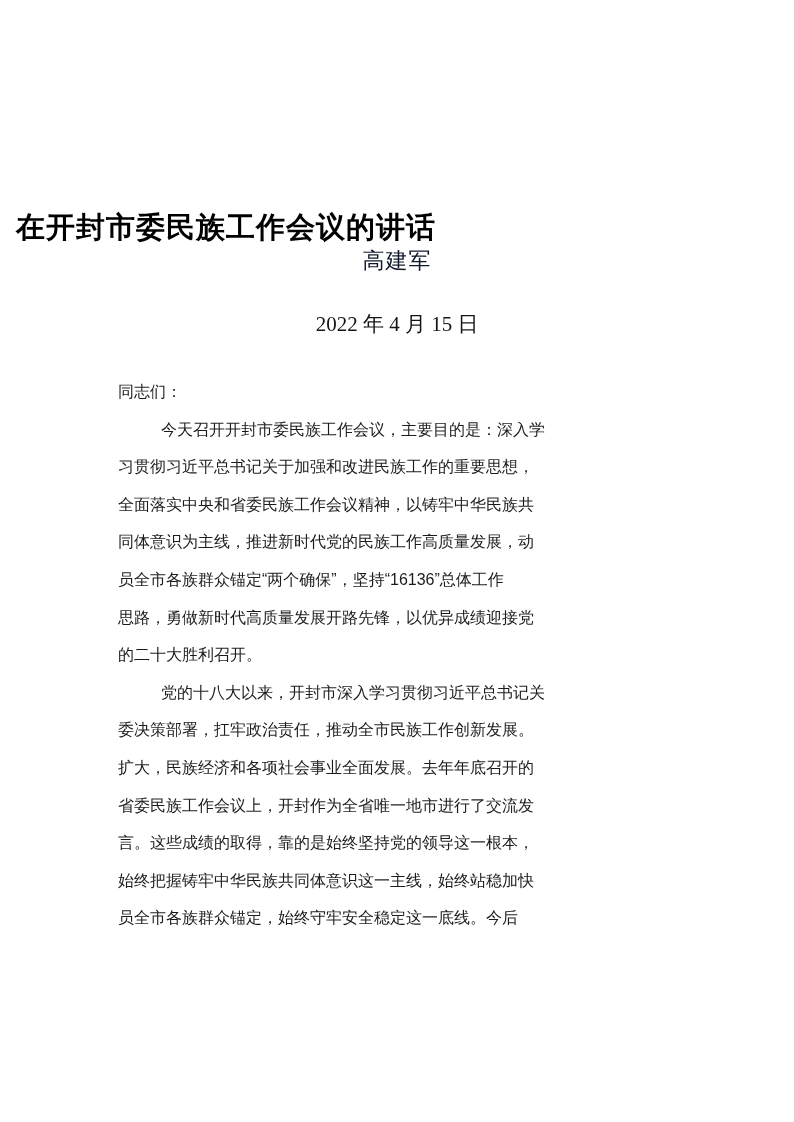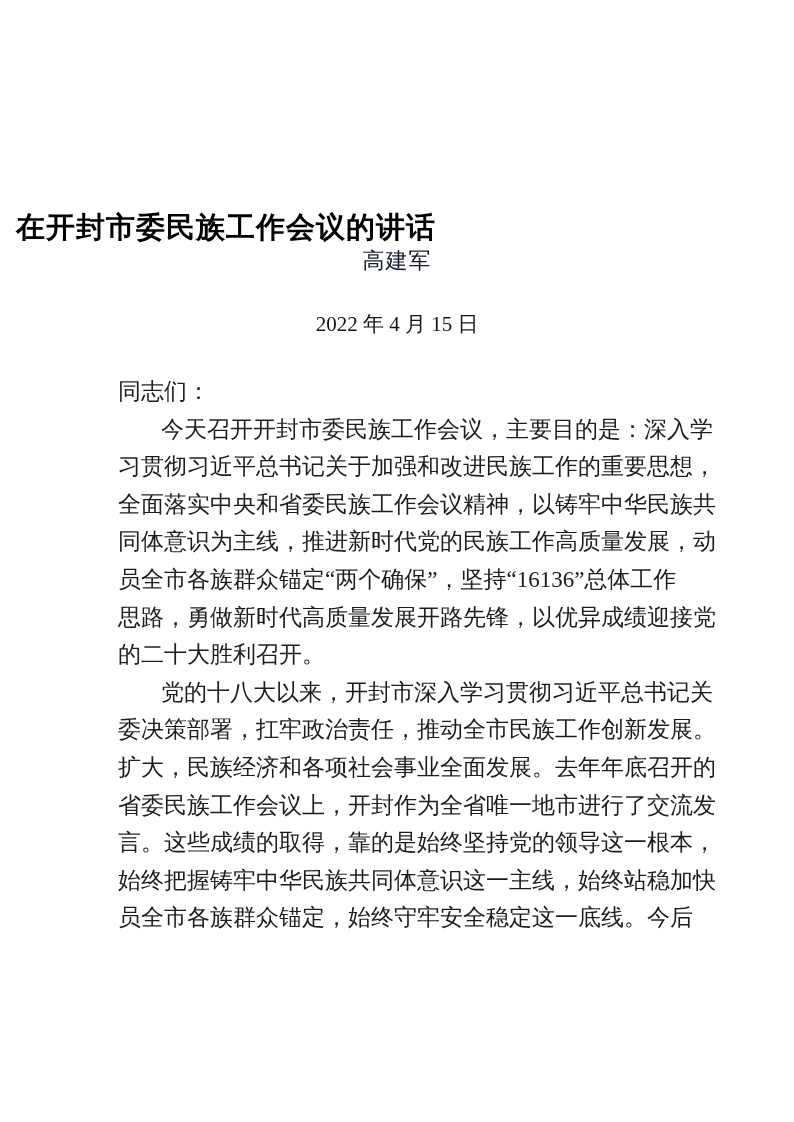--- a/index.html
+++ b/index.html
@@ -50,22 +50,22 @@
     font-size: 21px;
     line-height: 24px;
     color: #141414;
     margin-top: 20px;
   }
   .doc-body {
     position: absolute;
     top: 373px;
     left: 118px;
     width: 560px;
-    font-family: Liberation Serif, serif;
-    font-size: 23px;
+    font-family: Liberation Sans, sans-serif;
+    font-size: 16px;
     line-height: 37.6px;
     color: #1c1c1c;
   }
   .body-line {
     height: 37.6px;
     white-space: nowrap;
     letter-spacing: 0;
   }
   .body-line.indent {
     padding-left: 43px;

